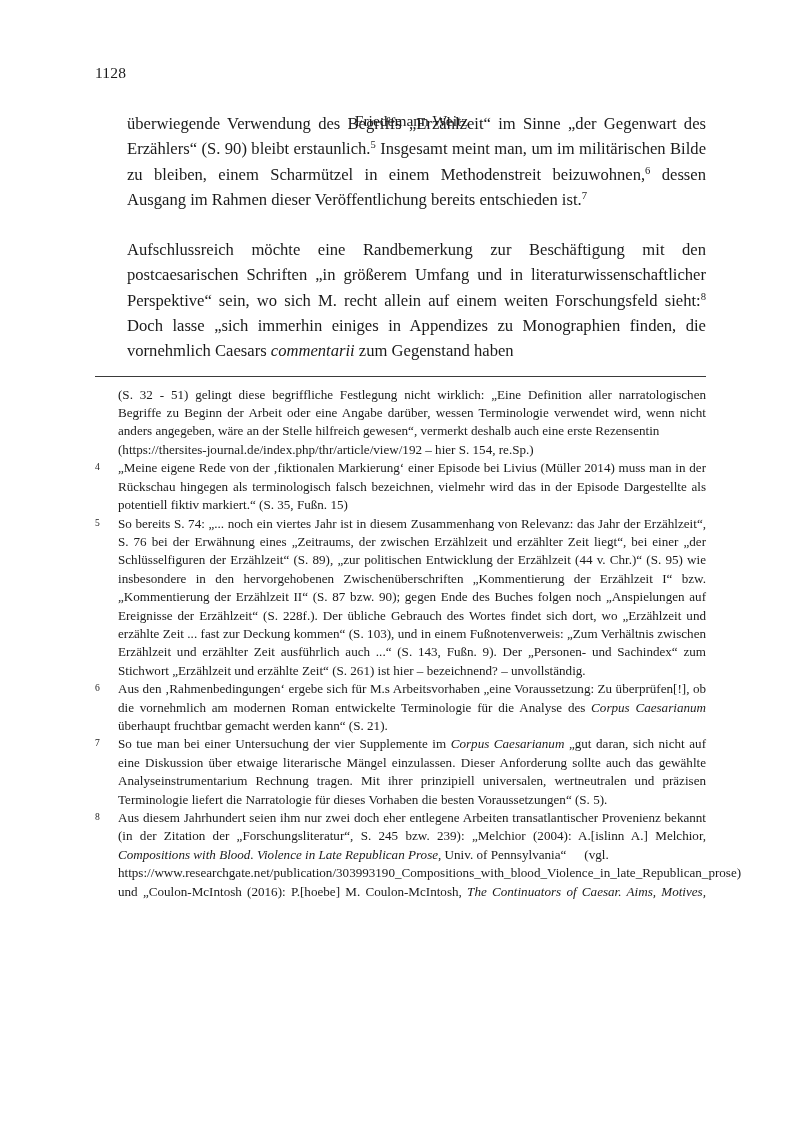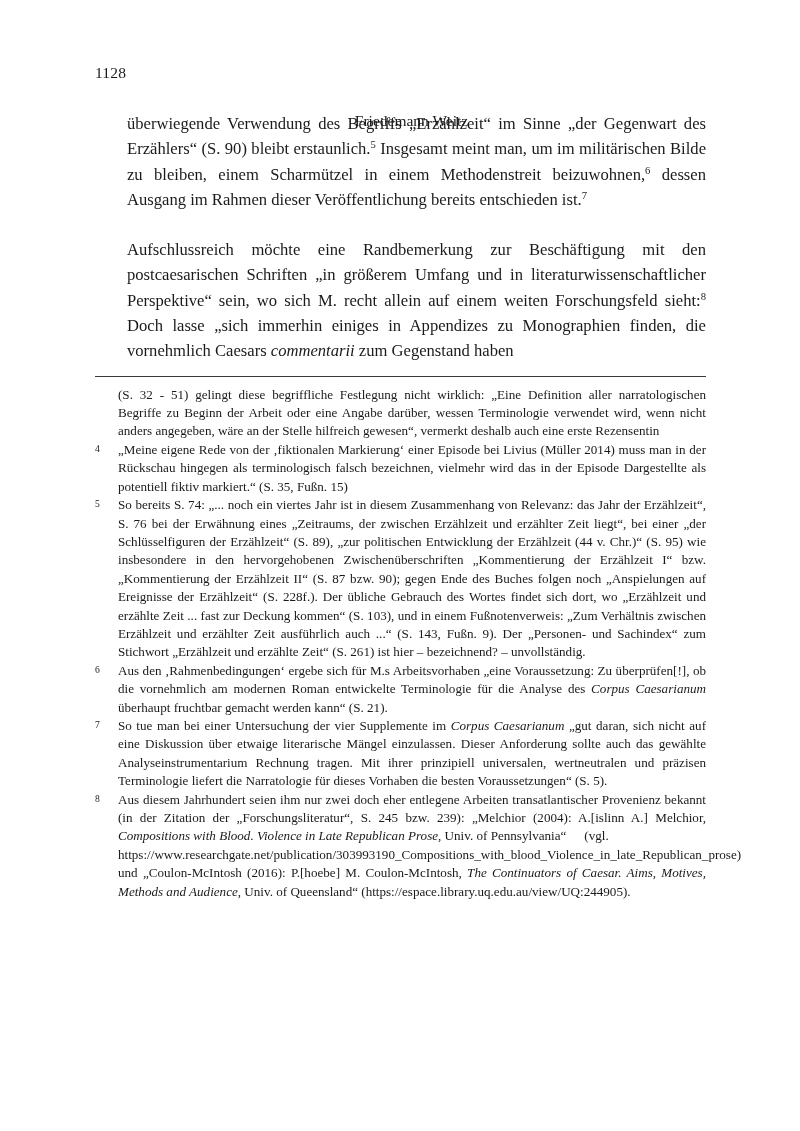--- a/index.html
+++ b/index.html
@@ -125,20 +125,23 @@
       <p class="body-par" id="par-1"><span>überwiegende Verwendung des Begriffs „Erzählzeit“ im Sinne „der Gegen­wart des Erzählers“ (S. 90) bleibt erstaunlich.</span><sup>5</sup><span> Insgesamt meint man, um im militärischen Bilde zu bleiben, einem Scharmützel in einem Methodenstreit beizuwohnen,</span><sup>6</sup><span> dessen Ausgang im Rahmen dieser Veröffentlichung bereits entschieden ist.</span><sup>7</sup></p>
       <p class="body-par" id="par-2"><span>Aufschlussreich möchte eine Randbemerkung zur Beschäftigung mit den postcaesarischen Schriften „in größerem Umfang und in literaturwissenschaft­licher Perspektive“ sein, wo sich M. recht allein auf einem weiten Forschungs­feld sieht:</span><sup>8</sup><span> Doch lasse „sich immerhin einiges in Appendizes zu Monogra­phien finden, die vornehmlich Caesars </span><i>commentarii</i><span> zum Gegenstand haben</span></p>
     </div>
 
     <hr class="fn-rule">
 
     <div class="footnotes" id="footnotes">
         <div class="fn">
           <span class="fn-body"><span>(S. 32 - 51) gelingt diese begriffliche Festlegung nicht wirklich: „Eine Definition aller narratologischen Begriffe zu Beginn der Arbeit oder eine Angabe darüber, wessen Terminologie verwendet wird, wenn nicht anders angegeben, wäre an der Stelle hilfreich gewesen“, vermerkt deshalb auch eine erste Rezensentin</span></span>
         </div>
+        <div class="fn nojust">
+          <span class="fn-body"><span>(https://thersites-journal.de/index.php/thr/article/view/192 – hier S. 154, re.Sp.)</span></span>
+        </div>
         <div class="fn">
           <span class="fn-num">4</span>
           <span class="fn-body"><span>„Meine eigene Rede von der ‚fiktionalen Markierung‘ einer Episode bei Livius (Müller 2014) muss man in der Rückschau hingegen als terminologisch falsch bezeichnen, viel­mehr wird das in der Episode Dargestellte als potentiell fiktiv markiert.“ (S. 35, Fußn. 15)</span></span>
         </div>
         <div class="fn">
           <span class="fn-num">5</span>
           <span class="fn-body"><span>So bereits S. 74: „... noch ein viertes Jahr ist in diesem Zusammenhang von Relevanz: das Jahr der Erzählzeit“, S. 76 bei der Erwähnung eines „Zeitraums, der zwischen Erzählzeit und erzählter Zeit liegt“, bei einer „der Schlüsselfiguren der Erzählzeit“ (S. 89), „zur poli­tischen Entwicklung der Erzählzeit (44 v. Chr.)“ (S. 95) wie insbesondere in den hervor­gehobenen Zwischenüberschriften „Kommentierung der Erzählzeit I“ bzw. „Kommentie­rung der Erzählzeit II“ (S. 87 bzw. 90); gegen Ende des Buches folgen noch „Anspielungen auf Ereignisse der Erzählzeit“ (S. 228f.). Der übliche Gebrauch des Wortes findet sich dort, wo „Erzählzeit und erzählte Zeit ... fast zur Deckung kommen“ (S. 103), und in einem Fußnotenverweis: „Zum Verhältnis zwischen Erzählzeit und erzählter Zeit ausführlich auch ...“ (S. 143, Fußn. 9). Der „Personen- und Sachindex“ zum Stichwort „Erzählzeit und erzählte Zeit“ (S. 261) ist hier – bezeichnend? – unvollständig.</span></span>
         </div>
         <div class="fn">
           <span class="fn-num">6</span>

